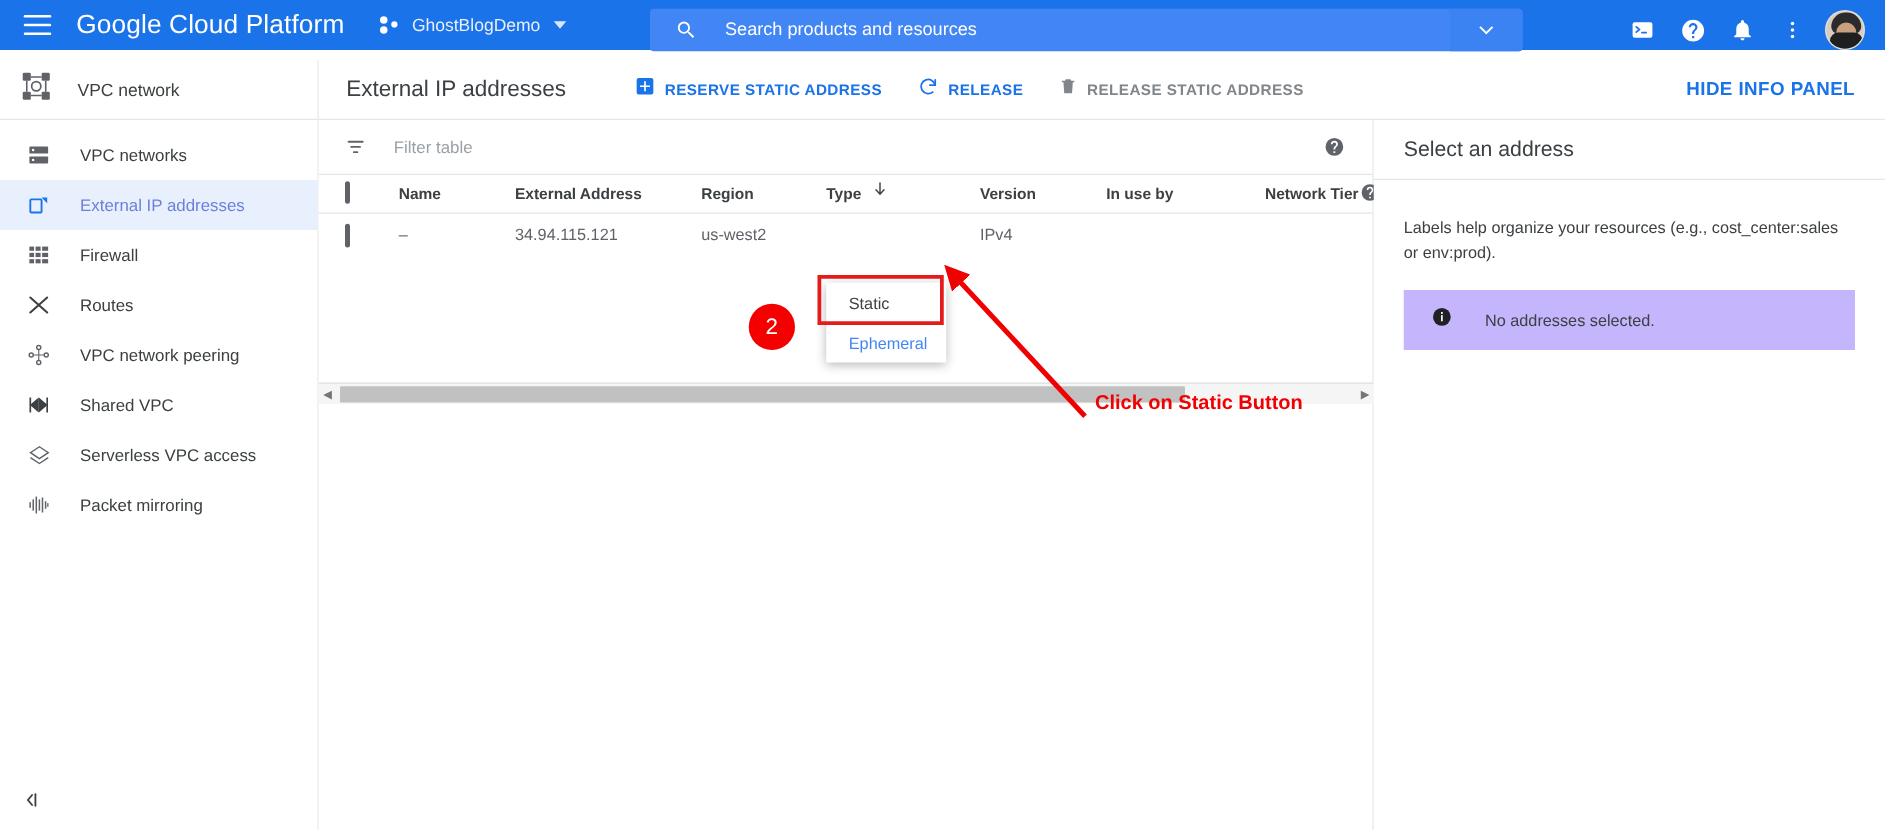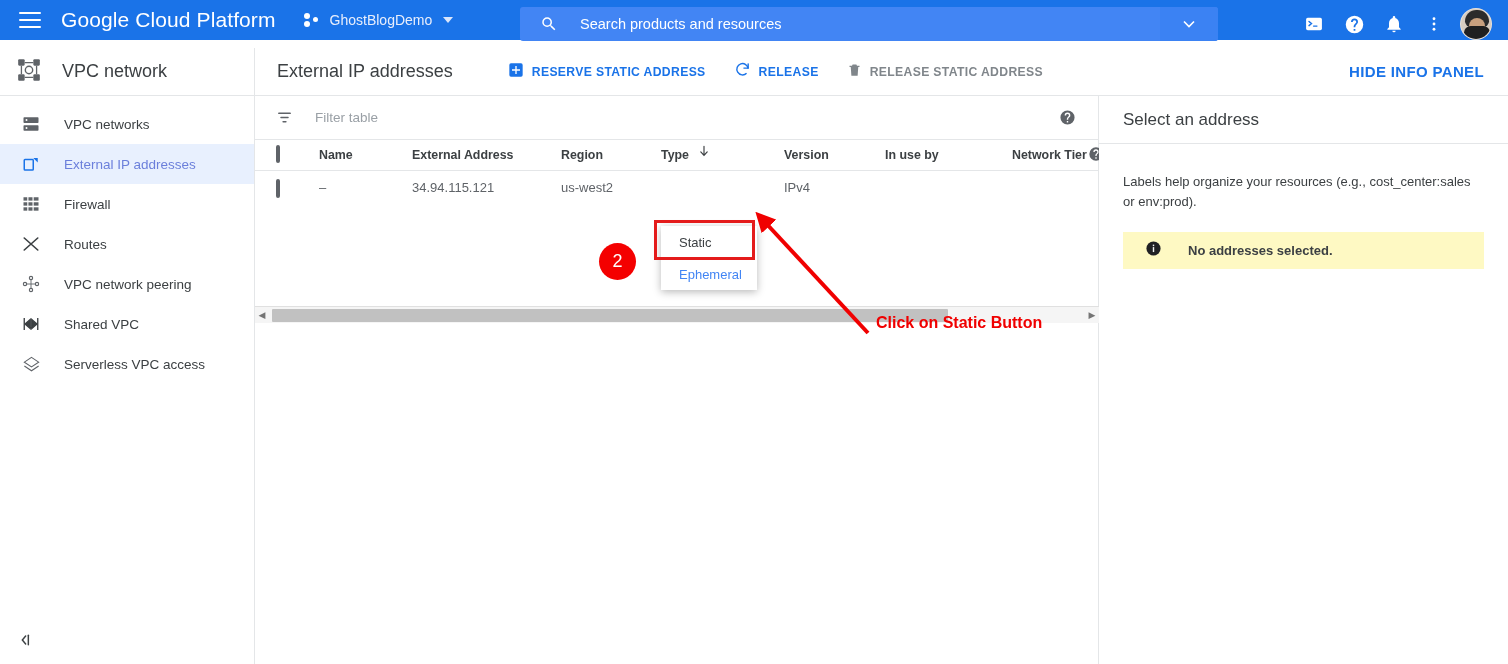--- a/index.html
+++ b/index.html
@@ -66,21 +66,21 @@
 
   
   .sidebar {
     position: absolute; left: 0; top: 48px; width: 255px; height: 616px;
     background: #fff; border-right: 1px solid #e4e6e8;
   }
   .side-head {
     height: 48px; display: flex; align-items: center;
     border-bottom: 1px solid #e4e6e8; padding-left: 16px;
   }
-  .side-head .t { font-size: 18px; color: #3c4043; margin-left: 20px; }
+  .side-head .t { font-size: 14px; color: #3c4043; margin-left: 20px; }
   .side-list { padding-top: 8px; }
   .side-item {
     height: 40px; display: flex; align-items: center; padding-left: 20px; cursor: pointer;
   }
   .side-item .ico { width: 22px; display: flex; justify-content: center; align-items: center; }
   .side-item .lbl { margin-left: 22px; font-size: 13.5px; color: #3c4043; white-space: nowrap; }
   .side-item.sel { background: #e8f0fe; }
   .side-item.sel .lbl { color: #6b7fdb; }
   .collapse-btn {
     position: absolute; left: 16px; bottom: 8px; width: 36px; height: 32px;
@@ -160,23 +160,22 @@
     display: flex; align-items: center; justify-content: center; z-index: 32;
   }
 
   
   .infopanel { position: absolute; left: 844px; top: 48px; width: 409px; height: 568px; background: #fff; }
   .ip-head { height: 48px; display: flex; align-items: center; border-bottom: 1px solid #e4e6e8; }
   .ip-title { font-size: 17px; color: #3c4043; margin-left: 24px; }
   .ip-body { padding: 28px 24px 0 24px; }
   .ip-text { font-size: 13px; color: #3c4043; line-height: 20px; }
   .ip-note {
-    margin-top: 20px; background: #fef9c3; height: 37px; display: flex; align-items: center;
+    margin-top: 20px; background: #c4b5fd; height: 48px; display: flex; align-items: center;
     padding-left: 22px;
-    font-weight: bold;
   }
   .ip-note .tx { font-size: 13px; color: #3c4043; margin-left: 26px; }
 
   
   .anno-svg { position: absolute; left: 0; top: 0; width: 1508px; height: 664px; pointer-events: none; z-index: 40; }
   .anno-label {
     position: absolute; left: 876px; top: 314px; color: #f00000;
     font-size: 16px; font-weight: bold; white-space: nowrap; z-index: 41; text-align: right;
   }
 </style>
@@ -336,20 +335,34 @@
       <div class="side-item">
         <span class="ico">
           <svg width="19" height="19" viewBox="0 0 24 24" fill="none" stroke="#5f6368" stroke-width="1.4">
             <path d="M12 3l9 6-9 6-9-6z"></path>
               <path d="M3 14l9 6 9-6"></path>
           </svg>
         </span>
         <span class="lbl">Serverless VPC access</span>
       </div>
 
+      <div class="side-item">
+        <span class="ico">
+          <svg width="18" height="18" viewBox="0 0 24 24" fill="#5f6368">
+            <rect x="2" y="9" width="1.6" height="6"></rect>
+              <rect x="5.3" y="6" width="1.6" height="12"></rect>
+            <rect x="8.6" y="3" width="1.6" height="18"></rect>
+              <rect x="11.9" y="6" width="1.6" height="12"></rect>
+            <rect x="15.2" y="4" width="1.6" height="16"></rect>
+              <rect x="18.5" y="8" width="1.6" height="8"></rect>
+            <rect x="21" y="10" width="1.4" height="4"></rect>
+          </svg>
+        </span>
+        <span class="lbl">Packet mirroring</span>
+      </div>
 
     </div>
     <div class="collapse-btn">
       <svg width="18" height="16" viewBox="0 0 24 24" fill="none" stroke="#3c4043" stroke-width="2.2" stroke-linecap="round">
         <path d="M13 6l-5 6 5 6"></path>
           <path d="M17 5v14"></path>
       </svg>
     </div>
   </div>
 

